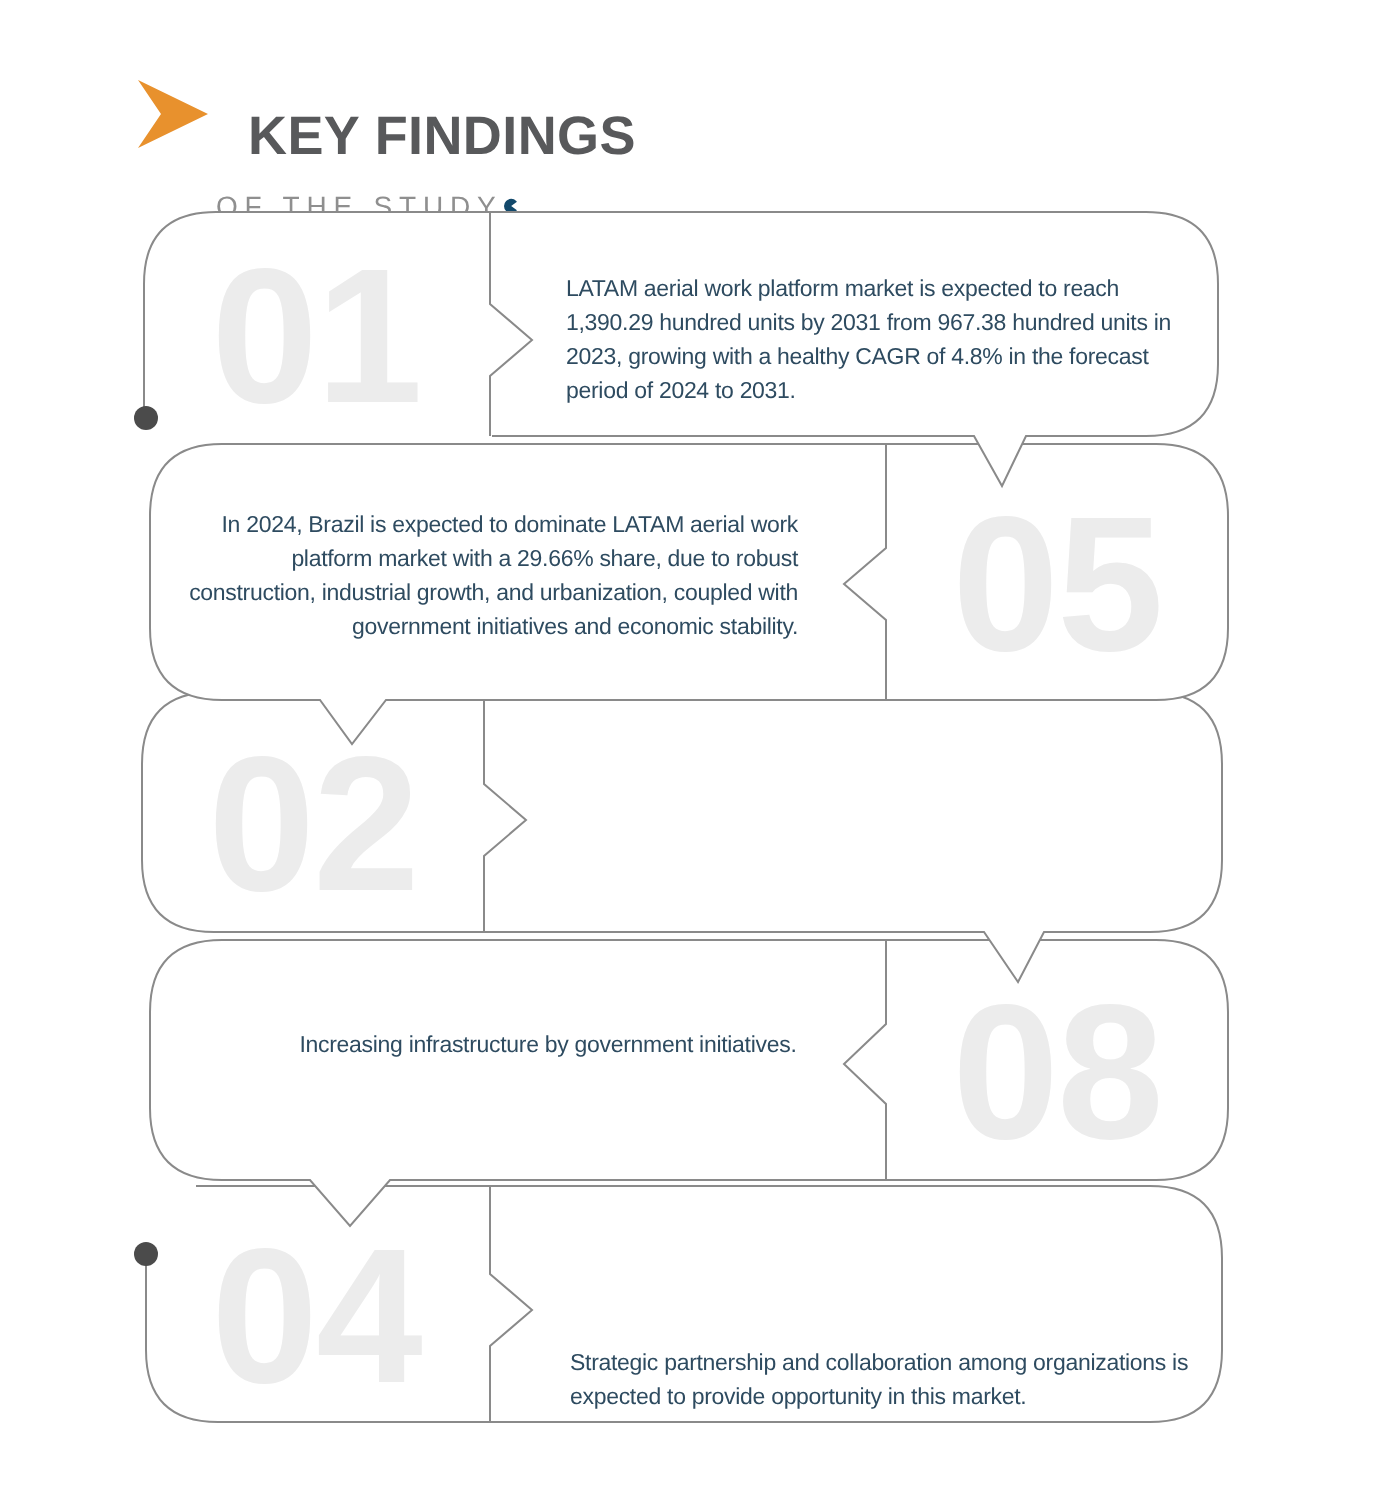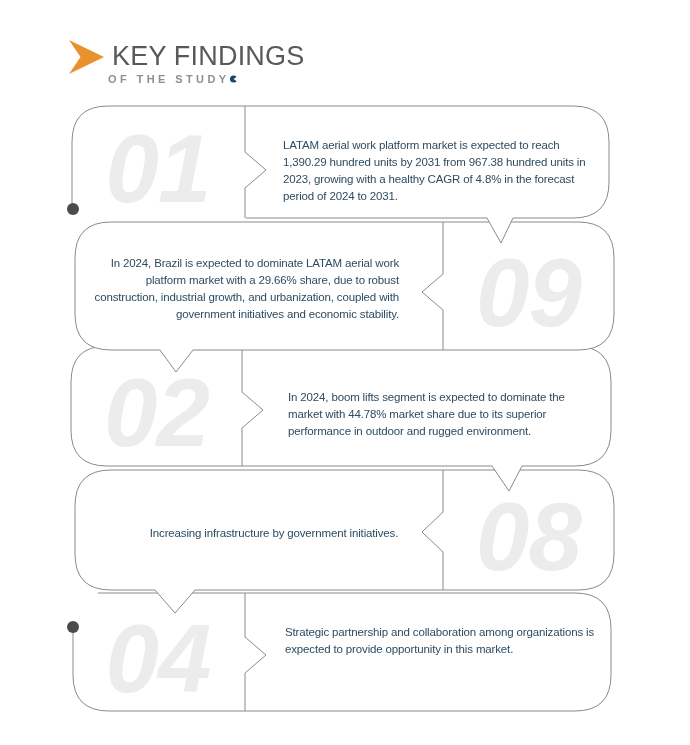--- a/index.html
+++ b/index.html
@@ -5,57 +5,57 @@
   html,body{margin:0;padding:0;background:#ffffff;}
   .stage{
     position:relative;width:690px;height:745px;background:#ffffff;overflow:hidden;
     font-family:"Liberation Sans","DejaVu Sans",sans-serif;
   }
   
   .header{position:absolute;left:69px;top:39px;display:flex;align-items:flex-start;}
   .logo{width:35px;height:34px;flex:0 0 auto;margin-top:1px;}
   .title-block{margin-left:4px;}
   .title{
-    margin:4px;font-size:27px;line-height:27px;font-weight:400;color:#58595B;
+    margin:16px;font-size:27px;line-height:27px;font-weight:700;color:#58595B;
     letter-spacing:0.2px;
   }
   .subtitle-row{display:flex;align-items:center;margin-top:3px;}
   .subtitle{
-    font-size:11px;color:#8F8F8F;letter-spacing:3.4px;font-weight:700;line-height:10px;
+    font-size:14px;color:#8F8F8F;letter-spacing:3.4px;font-weight:400;line-height:10px;
   }
   .subtitle-dot{width:8px;height:8px;display:inline-block;margin-left:1px;}
   
   .outlines{position:absolute;left:0;top:0;width:690px;height:745px;}
   .outlines .bubble{fill:#ffffff;stroke:#8A8A8A;stroke-width:1;}
   .outlines .divider{fill:none;stroke:#8A8A8A;stroke-width:1;}
   .outlines .dot{fill:#4B4B4B;stroke:none;}
   
   .cell{position:absolute;display:flex;align-items:center;box-sizing:border-box;}
   .num{
     justify-content:center;font-weight:700;font-size:96px;line-height:1;
-    color:#ECECEC;letter-spacing:-1px;padding-top:14px;font-style:italic;
+    color:#ECECEC;letter-spacing:-1px;padding-top:14px;
   }
   .txt{
     font-size:11.5px;line-height:17px;color:#2E4B60;letter-spacing:-0.15px;
     font-weight:400;
   }
   .txt.right{text-align:right;justify-content:flex-end;}
   .txt.center{text-align:center;justify-content:center;}
   
   .n1{left:71px;top:106px;width:174px;height:112px;}
   .n2{left:443px;top:222px;width:171px;height:128px;}
   .n3{left:71px;top:346px;width:171px;height:120px;}
   .n4{left:443px;top:470px;width:171px;height:120px;}
   .n5{left:71px;top:593px;width:174px;height:118px;}
   
   .t1{left:245px;top:106px;width:364px;height:104px;padding:26px 12px 0 38px;}
   .t2{left:75px;top:222px;width:368px;height:120px;padding:14px 44px 0 18px;}
   .t3{left:242px;top:346px;width:369px;height:120px;padding:16px 12px 0 46px;}
-  .t4{left:75px;top:490px;width:368px;height:87px;padding:0 0 0 30px;}
-  .t5{left:245px;top:574px;width:366px;height:118px;padding:16px 12px 0 40px;}
+  .t4{left:75px;top:480px;width:368px;height:87px;padding:0 0 0 30px;}
+  .t5{left:245px;top:624px;width:366px;height:118px;padding:16px 12px 0 40px;}
 </style>
 </head>
 <body>
 
 <div class="stage">
 
   <div class="header">
     <svg class="logo" viewBox="0 0 35 34">
       <path d="M0,0 L35,17 L0,34 L11.5,17 Z" fill="#E8912D"></path>
     </svg>
@@ -93,26 +93,23 @@
   </svg>
 
   <div class="cell num n1">01</div>
   <div class="cell txt t1">
       <span>LATAM aerial work platform market is expected to reach 1,390.29 hundred units by 2031 from 967.38 hundred units in 2023, growing with a healthy CAGR of 4.8% in the forecast period of 2024 to 2031.</span>
     </div>
 
   <div class="cell txt right t2">
       <span>In 2024, Brazil is expected to dominate LATAM aerial work platform market with a 29.66% share, due to robust construction, industrial growth, and urbanization, coupled with government initiatives and economic stability.</span>
     </div>
-  <div class="cell num n2">09</div>
+  <div class="cell num n2">05</div>
 
   <div class="cell num n3">02</div>
-  <div class="cell txt t3">
-      <span>In 2024, boom lifts segment is expected to dominate the market with 44.78% market share due to its superior performance in outdoor and rugged environment.</span>
-    </div>
 
   <div class="cell txt center t4">
       <span>Increasing infrastructure by government initiatives.</span>
     </div>
   <div class="cell num n4">08</div>
 
   <div class="cell num n5">04</div>
   <div class="cell txt t5">
       <span>Strategic partnership  and collaboration among organizations is expected to provide opportunity in this market.</span>
     </div>

